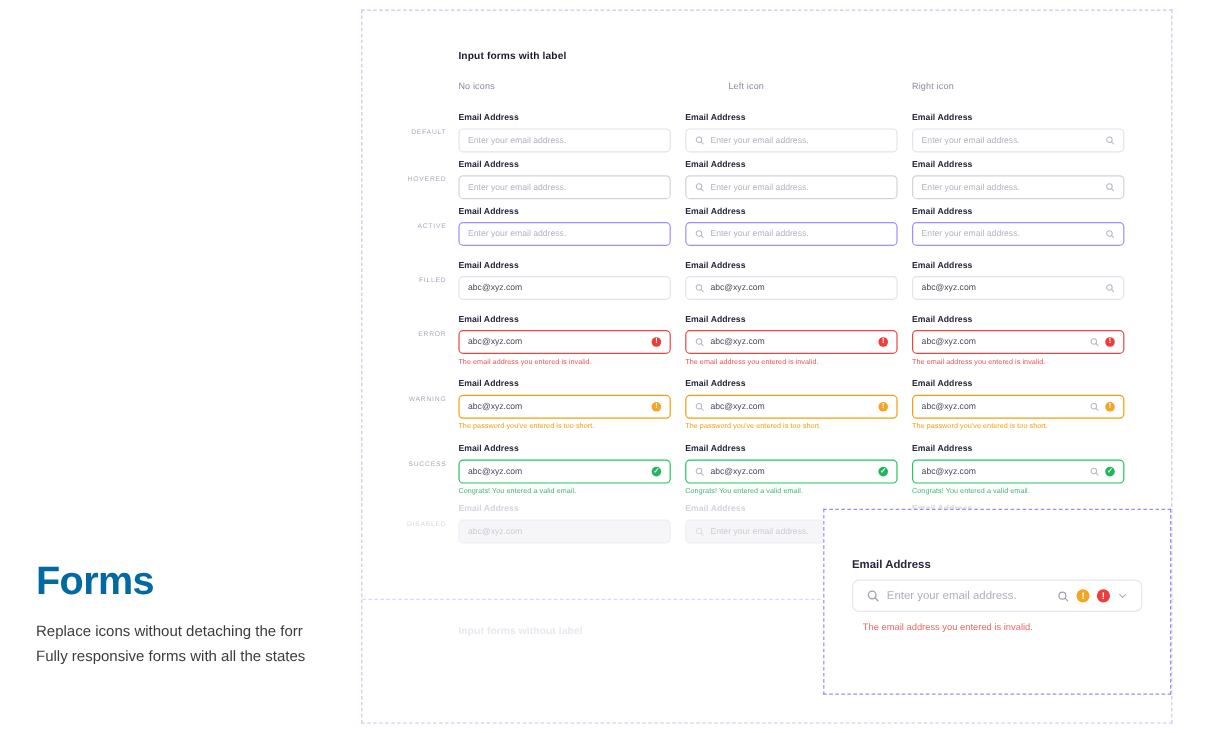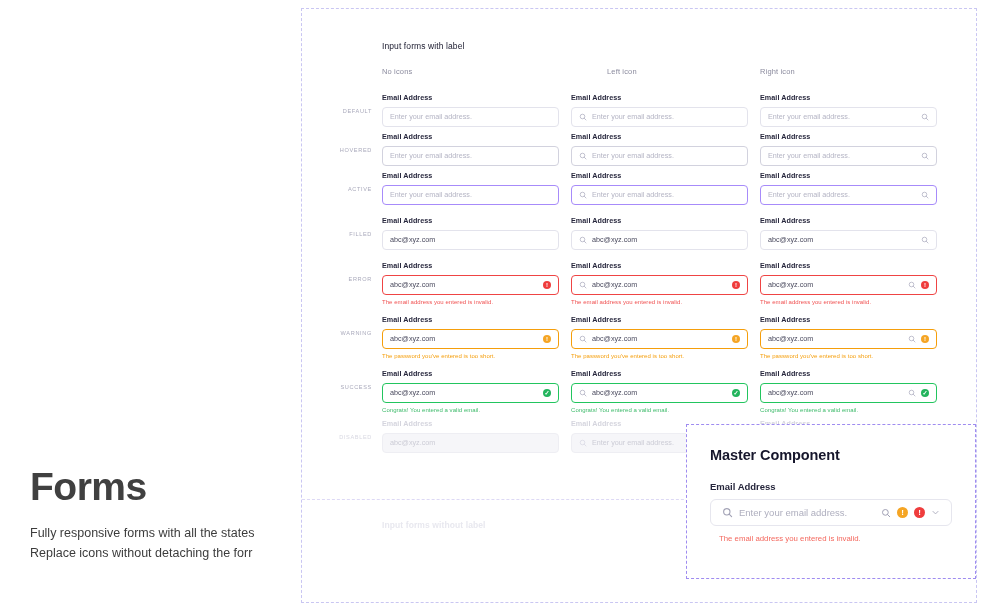--- a/index.html
+++ b/index.html
@@ -7,38 +7,38 @@
     width: 1005px; height: 611px;
     background: #ffffff;
     font-family: "Liberation Sans", sans-serif;
     overflow: hidden;
   }
   #root { position: relative; width: 1005px; height: 611px; }
 
   
   .title-block { position: absolute; left: 30px; top: 466px; width: 262px; }
   .title-block h1 {
-    font-size: 39px; font-weight: 700; color: #404040;
+    font-size: 33px; font-weight: 700; color: #0369a1;
     letter-spacing: -0.5px; line-height: 1.1;
   }
   .title-block .subtitle {
     margin-top: 14px; font-size: 12.5px; color: #3c3c3c; line-height: 1.62;
   }
 
   
   .frame {
     position: absolute; left: 301px; top: 8px;
     width: 676px; height: 595px;
     border: 1px dashed #c9c6f2;
     background: #ffffff;
   }
 
   .section-title {
     position: absolute; left: 80px; top: 32px;
-    font-size: 8.5px; font-weight: 400; color: #1a1a2e; letter-spacing: 0.1px;
+    font-size: 8.5px; font-weight: 700; color: #1a1a2e; letter-spacing: 0.1px;
   }
   .section-title-ghost {
     position: absolute; left: 80px; top: 511px;
     font-size: 8.5px; font-weight: 700; color: #e8e8ef; letter-spacing: 0.1px;
   }
   .divider {
     position: absolute; left: 0px; top: 490px; width: 676px;
     border-top: 1px dashed #ddd9f5;
   }
 
@@ -124,22 +124,22 @@
   svg { display: block; }
 </style>
 </head>
 <body>
 
 <div id="root">
 
   <div class="title-block">
     <h1>Forms</h1>
     <div class="subtitle">
+      <div>Replace icons without detaching the forr</div>
       <div>Fully responsive forms with all the states</div>
-      <div>Replace icons without detaching the forr</div>
     </div>
   </div>
 
   <div class="frame">
 
     <div class="section-title">Input forms with label</div>
 
     <div class="divider"></div>
 
     <div class="section-title-ghost">Input forms without label</div>
@@ -413,21 +413,20 @@
                 <line x1="10.4" y1="10.4" x2="14" y2="14" stroke-linecap="round"></line>
               </svg>
             </span>
           </div>
         </div>
       </div>
   </div>
 
   <div class="master">
     <div class="master-inner">
-      <h2>Master Component</h2>
       <div class="m-label">Email Address</div>
 
       <div class="m-input">
         <span class="ico">
           <svg width="11" height="11" viewBox="0 0 16 16" fill="none" stroke="#a0a0b4" stroke-width="1.6">
             <circle cx="7" cy="7" r="4.6"></circle>
               <line x1="10.4" y1="10.4" x2="14" y2="14" stroke-linecap="round"></line>
           </svg>
         </span>
         <span class="txt">Enter your email address.</span>

